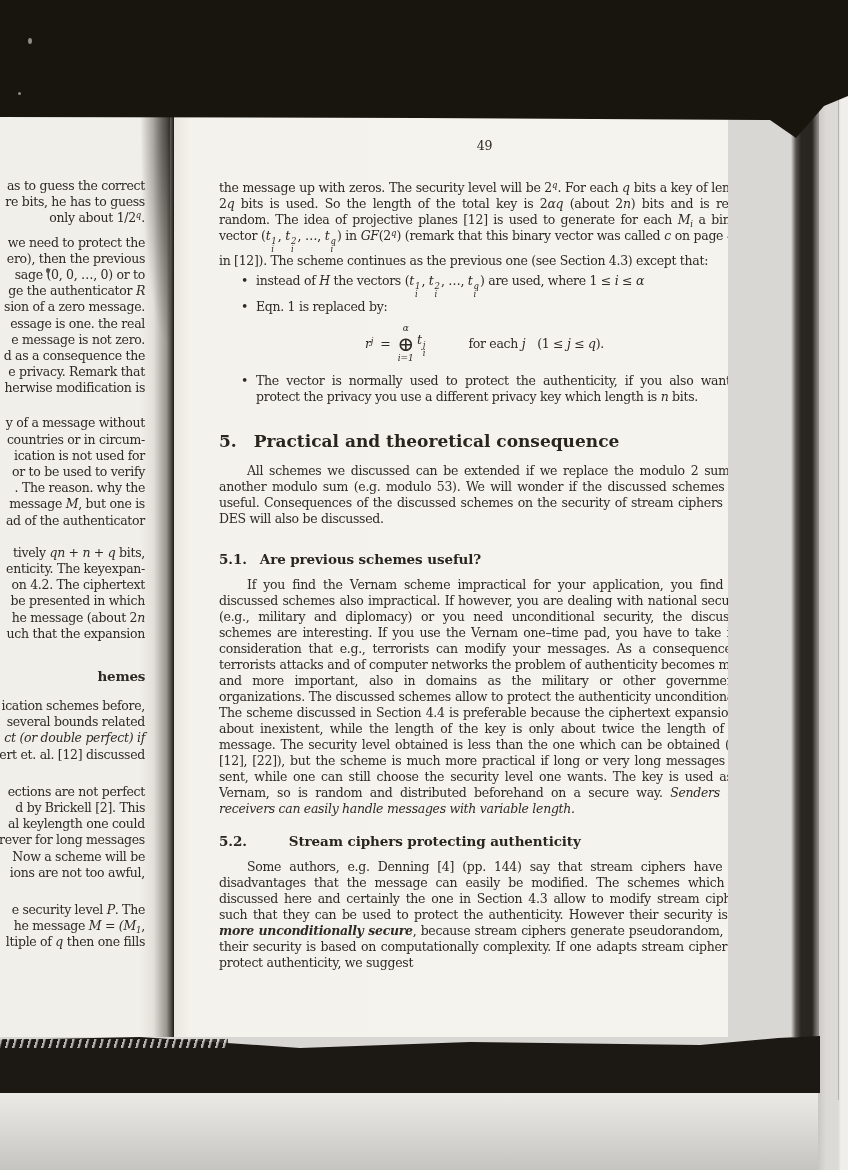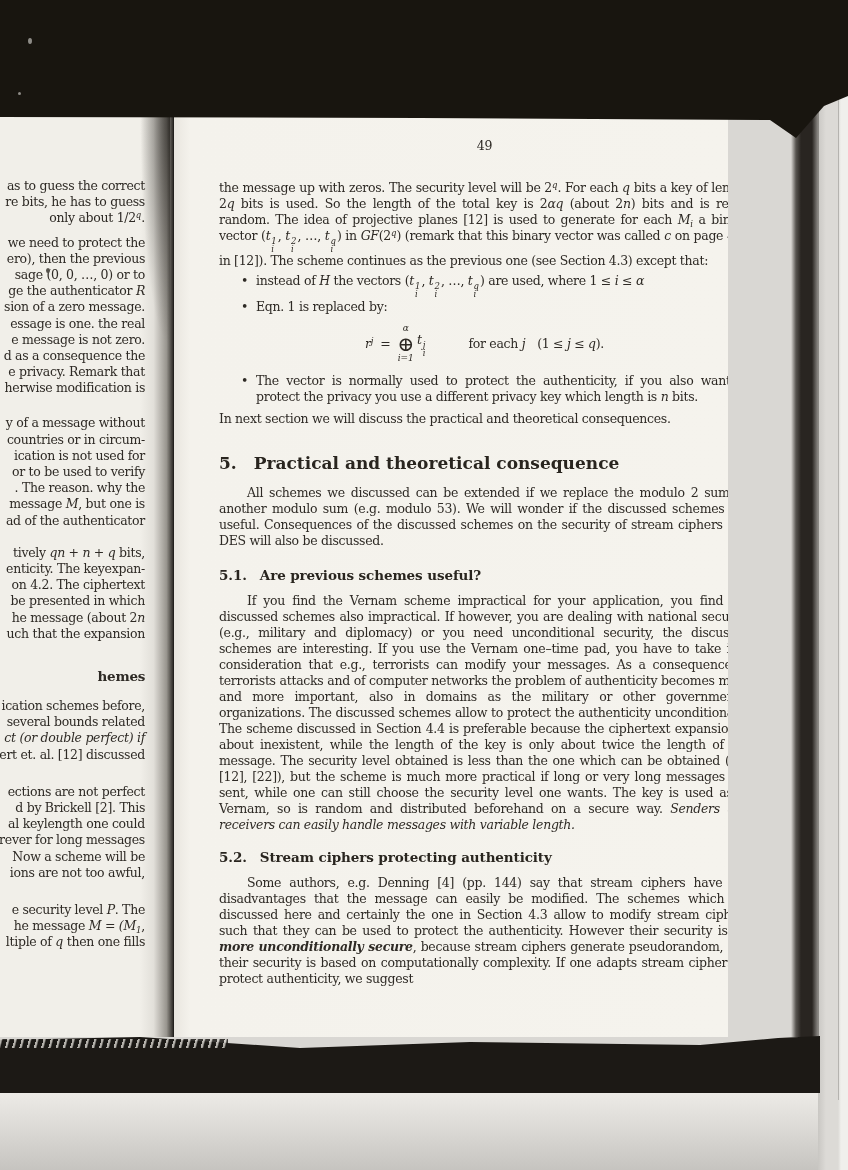--- a/index.html
+++ b/index.html
@@ -44,21 +44,21 @@
   .para.indent{text-indent:28px;}
   .bullets{margin-top:4px;}
   .bullet{display:flex;margin:1px 0 1px 22px;}
   .bullet .dot{width:15px;flex:0 0 15px;}
   .bullet .btext{flex:1;text-align:justify;}
   .closing{margin-top:6px;}
   .h-main{display:flex;font-size:17px;font-weight:bold;margin-top:28px;letter-spacing:0;color:#29251f;}
   .h-main .h-num{margin-right:17px;}
   .h-sub{display:flex;font-size:13.5px;font-weight:bold;letter-spacing:-0.1px;color:#29251f;}
   .h-sub .h-num{margin-right:13px;}
-  .mt14{margin-top:14px;} .mt18{margin-top:18px;} .mt10{margin-top:10px;} .mt16{margin-top:16px;}
+  .mt14{margin-top:14px;} .mt18{margin-top:24px;} .mt10{margin-top:10px;} .mt16{margin-top:16px;gap:29px;}
 
   .seg-i{font-style:italic;}
   .seg-b{font-weight:bold;}
   .seg-bi{font-weight:bold;font-style:italic;}
   .seg-isup{font-style:italic;font-size:8.5px;vertical-align:4px;line-height:0;letter-spacing:0;}
   .seg-isub{font-style:italic;font-size:8.5px;vertical-align:-3px;line-height:0;letter-spacing:0;}
   .ss{display:inline-flex;flex-direction:column;vertical-align:-4px;line-height:1;
       font-size:8.5px;font-style:italic;margin:0 1px;letter-spacing:0;}
   .ss span{display:block;height:8px;}
 
@@ -191,21 +191,20 @@
         <span class="eq-num">(2)</span>
       </div>
 
       <div class="bullets">
         <div class="bullet">
           <span class="dot">•</span>
           <span class="btext"><span>The vector is normally used to protect the authenticity, if you also want to protect the privacy you use a different privacy key which length is </span><span class="seg-i">n</span><span> bits.</span></span>
         </div>
       </div>
 
-      <div class="para closing"><span>In next section we will discuss the practical and theoretical consequences.</span></div>
 
       <div class="h-main">
         <span class="h-num">5.</span>
         <span>Practical and theoretical consequence</span>
       </div>
       <div class="para indent mt14"><span>All schemes we discussed can be extended if we replace the modulo 2 sum by another modulo sum (e.g. modulo 53). We will wonder if the discussed schemes are useful. Consequences of the discussed schemes on the security of stream ciphers and DES will also be discussed.</span></div>
 
       <div class="h-sub mt18">
         <span class="h-num">5.1.</span>
         <span>Are previous schemes useful?</span>

